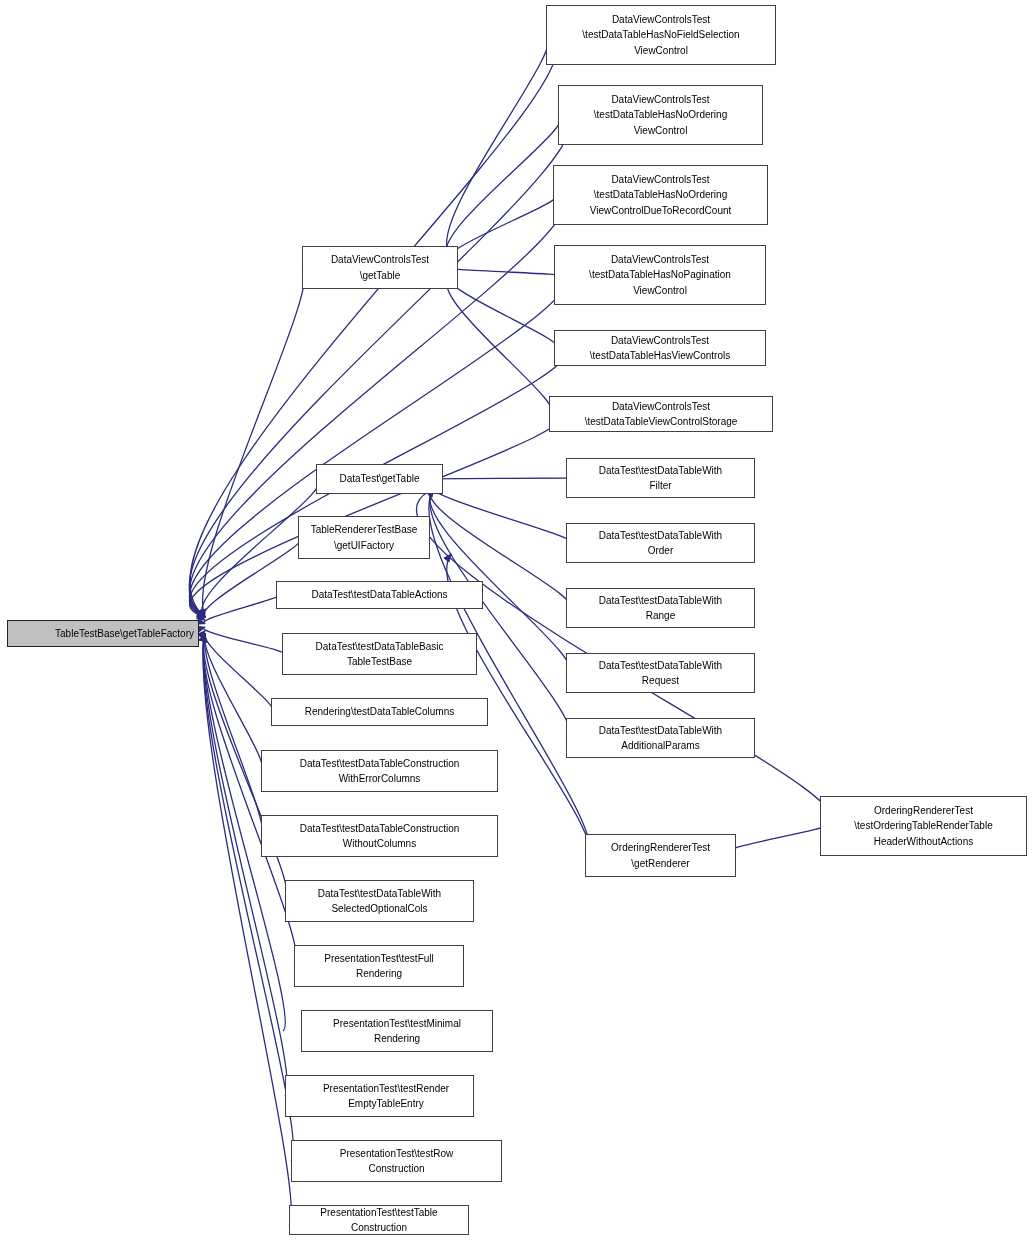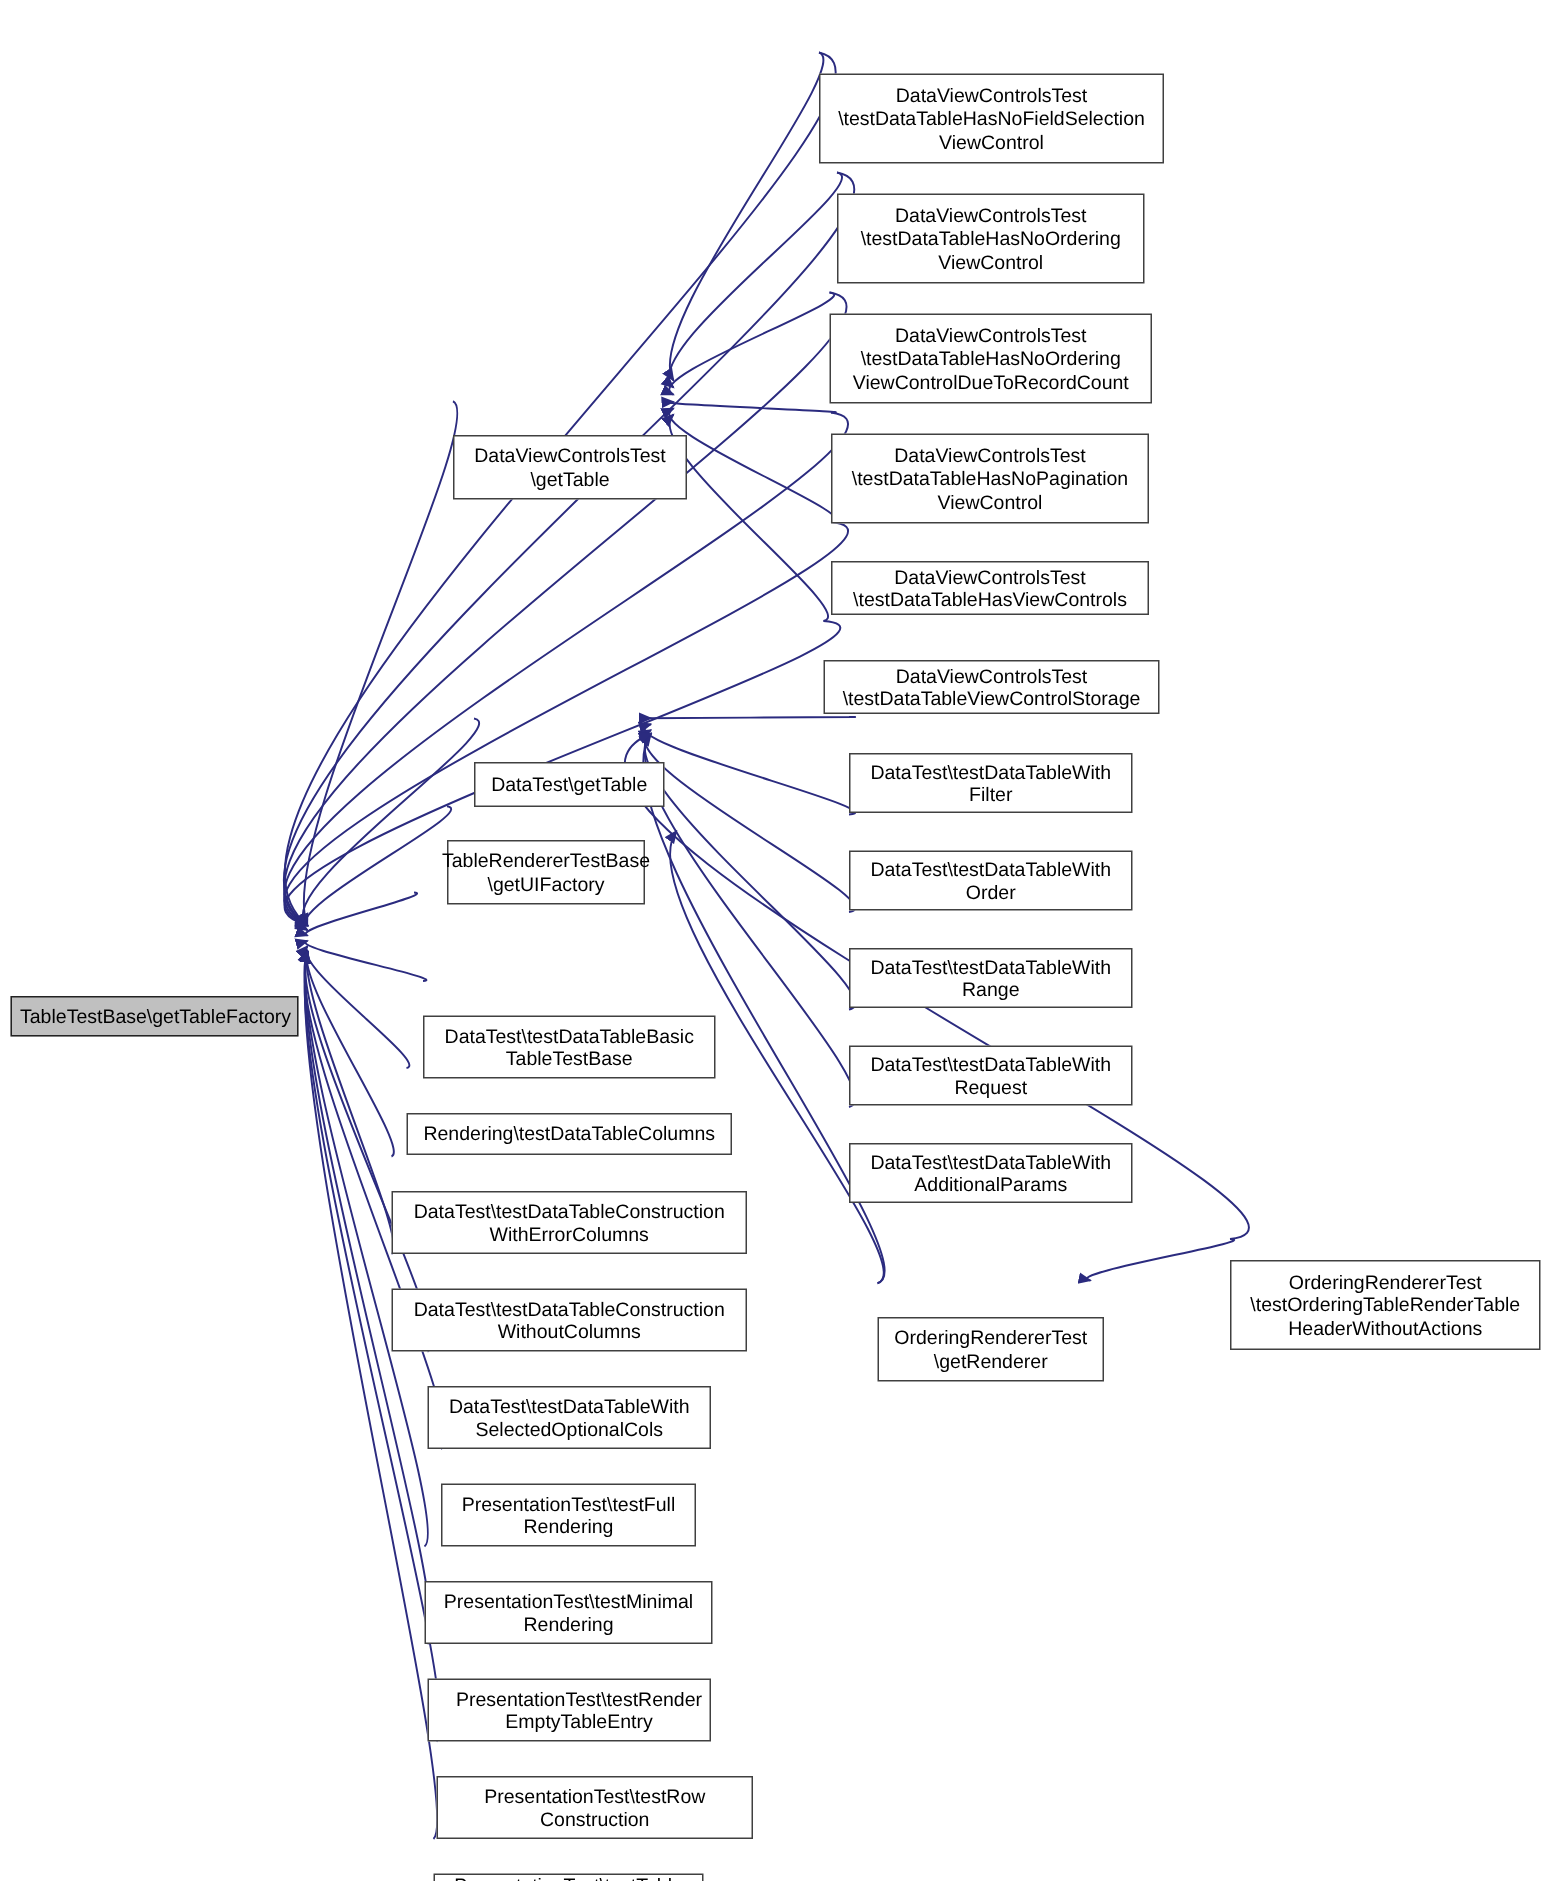--- a/index.html
+++ b/index.html
@@ -1,21 +1,21 @@
 <!DOCTYPE html>
 <html><head>
 <meta charset="utf-8">
 <style>
   html,body{margin:0;padding:0;background:#ffffff;}
   body{font-family:"Liberation Sans","DejaVu Sans",sans-serif;}
   #graph{position:relative;width:1032px;height:1254px;background:#fff;overflow:hidden;}
   #edges{position:absolute;left:0;top:0;width:1032px;height:1254px;}
   .node{position:absolute;box-sizing:border-box;border:1px solid #404040;background:#ffffff;
         display:flex;align-items:center;justify-content:center;text-align:center;
-        font-size:13px;line-height:15.5px;color:#000;white-space:pre-line;margin-top:44px;}
+        font-size:10px;line-height:15.5px;color:#000;white-space:pre-line;}
   .node.root{background:#c0c0c0;border-color:#222;}
   .nlabel{display:block;padding:0 4px;}
 </style>
 </head>
 <body>
 
 <div id="graph">
   <svg id="edges" viewBox="0 0 1032 1254" xmlns="http://www.w3.org/2000/svg">
       <defs>
         <marker id="ah" markerWidth="9" markerHeight="9" refX="8" refY="4.5" orient="auto" markerUnits="userSpaceOnUse">
@@ -73,32 +73,33 @@
     <div class="node" style="left: 554px; top: 245px; width: 212px; height: 60px;"><span class="nlabel">DataViewControlsTest
 \testDataTableHasNoPagination
 ViewControl</span></div>
     <div class="node" style="left: 554px; top: 330px; width: 212px; height: 36px;"><span class="nlabel">DataViewControlsTest
 \testDataTableHasViewControls</span></div>
     <div class="node" style="left: 549px; top: 396px; width: 224px; height: 36px;"><span class="nlabel">DataViewControlsTest
 \testDataTableViewControlStorage</span></div>
     <div class="node" style="left: 316px; top: 464px; width: 127px; height: 30px;"><span class="nlabel">DataTest\getTable</span></div>
     <div class="node" style="left: 298px; top: 516px; width: 132px; height: 43px;"><span class="nlabel">TableRendererTestBase
 \getUIFactory</span></div>
+    <div class="node" style="left: 276px; top: 581px; width: 207px; height: 28px;"><span class="nlabel">DataTest\testDataTableActions</span></div>
     <div class="node" style="left: 282px; top: 633px; width: 195px; height: 42px;"><span class="nlabel">DataTest\testDataTableBasic
 TableTestBase</span></div>
     <div class="node" style="left: 271px; top: 698px; width: 217px; height: 28px;"><span class="nlabel">Rendering\testDataTableColumns</span></div>
     <div class="node" style="left: 261px; top: 750px; width: 237px; height: 42px;"><span class="nlabel">DataTest\testDataTableConstruction
 WithErrorColumns</span></div>
     <div class="node" style="left: 261px; top: 815px; width: 237px; height: 42px;"><span class="nlabel">DataTest\testDataTableConstruction
 WithoutColumns</span></div>
     <div class="node" style="left: 285px; top: 880px; width: 189px; height: 42px;"><span class="nlabel">DataTest\testDataTableWith
 SelectedOptionalCols</span></div>
     <div class="node" style="left: 294px; top: 945px; width: 170px; height: 42px;"><span class="nlabel">PresentationTest\testFull
 Rendering</span></div>
-    <div class="node" style="left: 283px; top: 1010px; width: 192px; height: 42px;"><span class="nlabel">PresentationTest\testMinimal
+    <div class="node" style="left: 301px; top: 1010px; width: 192px; height: 42px;"><span class="nlabel">PresentationTest\testMinimal
 Rendering</span></div>
     <div class="node" style="left: 285px; top: 1075px; width: 189px; height: 42px; padding-left: 13px;"><span class="nlabel">PresentationTest\testRender
 EmptyTableEntry</span></div>
     <div class="node" style="left: 291px; top: 1140px; width: 211px; height: 42px;"><span class="nlabel">PresentationTest\testRow
 Construction</span></div>
     <div class="node" style="left: 289px; top: 1205px; width: 180px; height: 30px;"><span class="nlabel">PresentationTest\testTable
 Construction</span></div>
     <div class="node" style="left: 566px; top: 458px; width: 189px; height: 40px;"><span class="nlabel">DataTest\testDataTableWith
 Filter</span></div>
     <div class="node" style="left: 566px; top: 523px; width: 189px; height: 40px;"><span class="nlabel">DataTest\testDataTableWith

